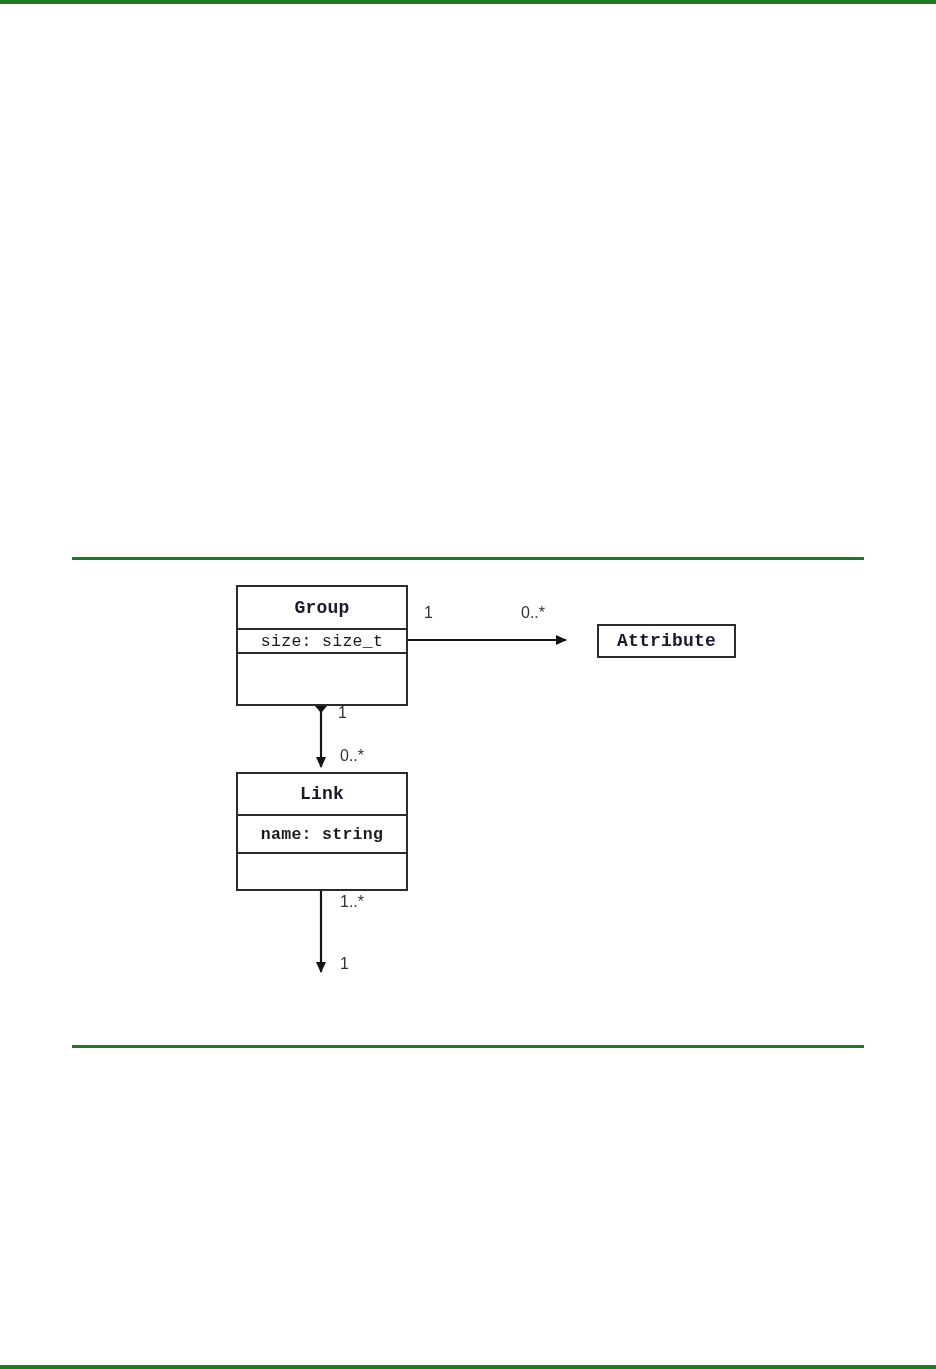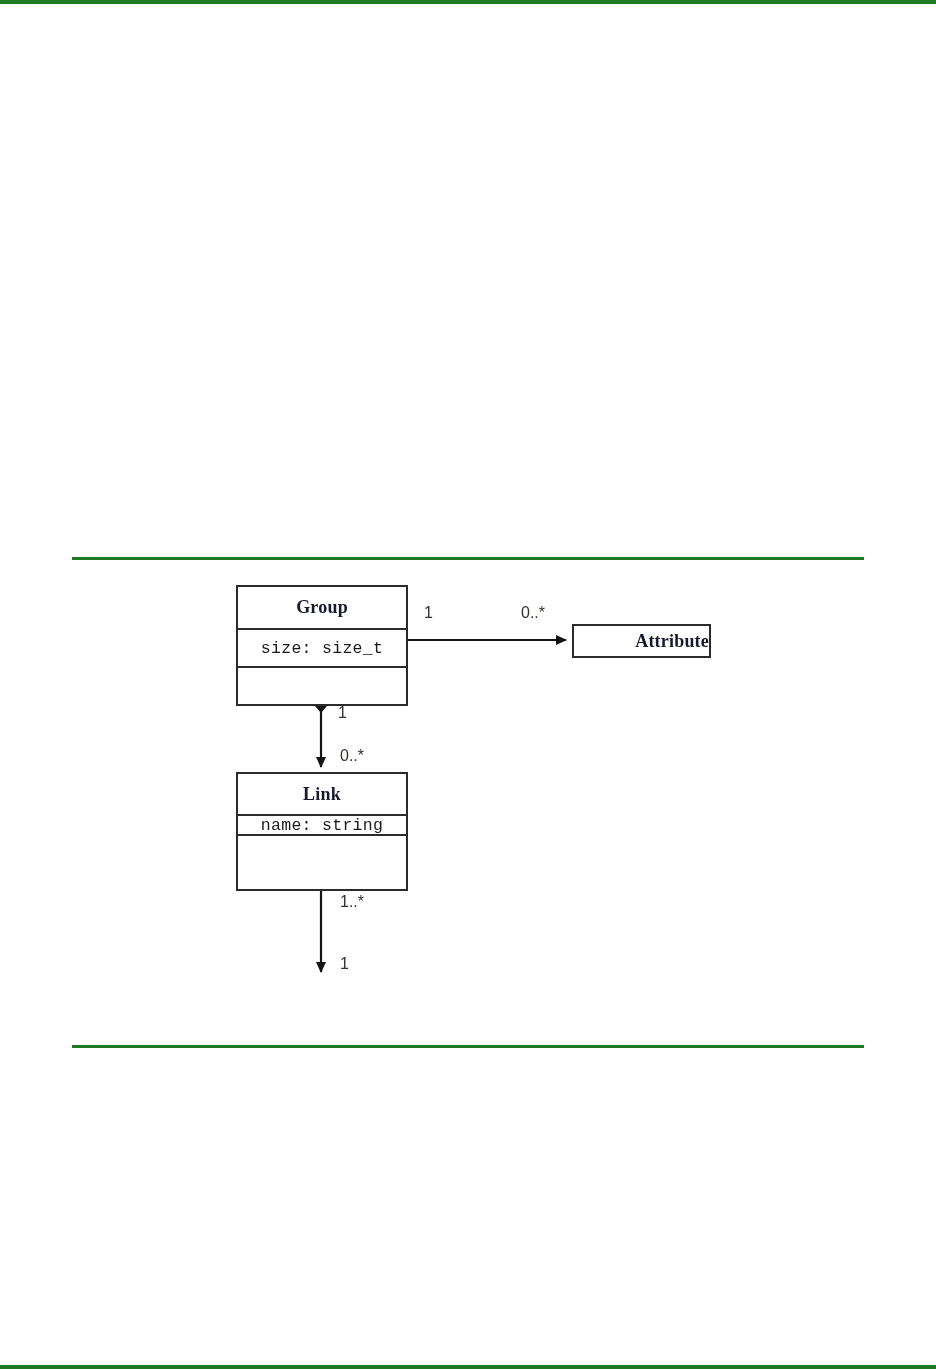--- a/index.html
+++ b/index.html
@@ -53,45 +53,45 @@
     box-sizing: border-box;
     display: flex;
     align-items: center;
     justify-content: center;
     overflow: hidden;
   }
   .compartment + .compartment {
     border-top: 2px solid #2b2b2b;
   }
   .class-name {
-    font-family: Liberation Serif, serif;
+    font-family: Liberation Mono, monospace;
     font-weight: bold;
     font-size: 18px;
     color: #1a1a2e;
     letter-spacing: 0.2px;
   }
   .member-text {
     font-family: "Liberation Mono", monospace;
     font-size: 16.5px;
     color: #1a1a1a;
     letter-spacing: 0.3px;
   }
 
   
   #class-group     { left: 236px; top: 585px;  width: 172px; height: 121px; }
   #class-group .c-name { height: 41px; }
-  #class-group .c-attrs { height: 38px; }
+  #class-group .c-attrs { height: 24px; }
   #class-group .c-ops   { flex: 1; }
 
-  #class-attribute { left: 572px; top: 624px;  width: 139px; height: 34px; align-items: flex-end; }
+  #class-attribute { left: 597px; top: 624px;  width: 139px; height: 34px; }
   #class-attribute .c-name { height: 100%; }
 
   #class-link      { left: 236px; top: 772px;  width: 172px; height: 119px; }
   #class-link .c-name { height: 40px; border-radius: 16px; }
-  #class-link .c-attrs { height: 20px; }
+  #class-link .c-attrs { height: 38px; font-weight: bold; }
   #class-link .c-ops   { flex: 1; }
 
   #class-object    { left: 236px; top: 977px;  width: 172px; height: 35px; }
   #class-object .c-name { height: 100%; }
 
   
   #connectors {
     position: absolute;
     left: 0;
     top: 0;

